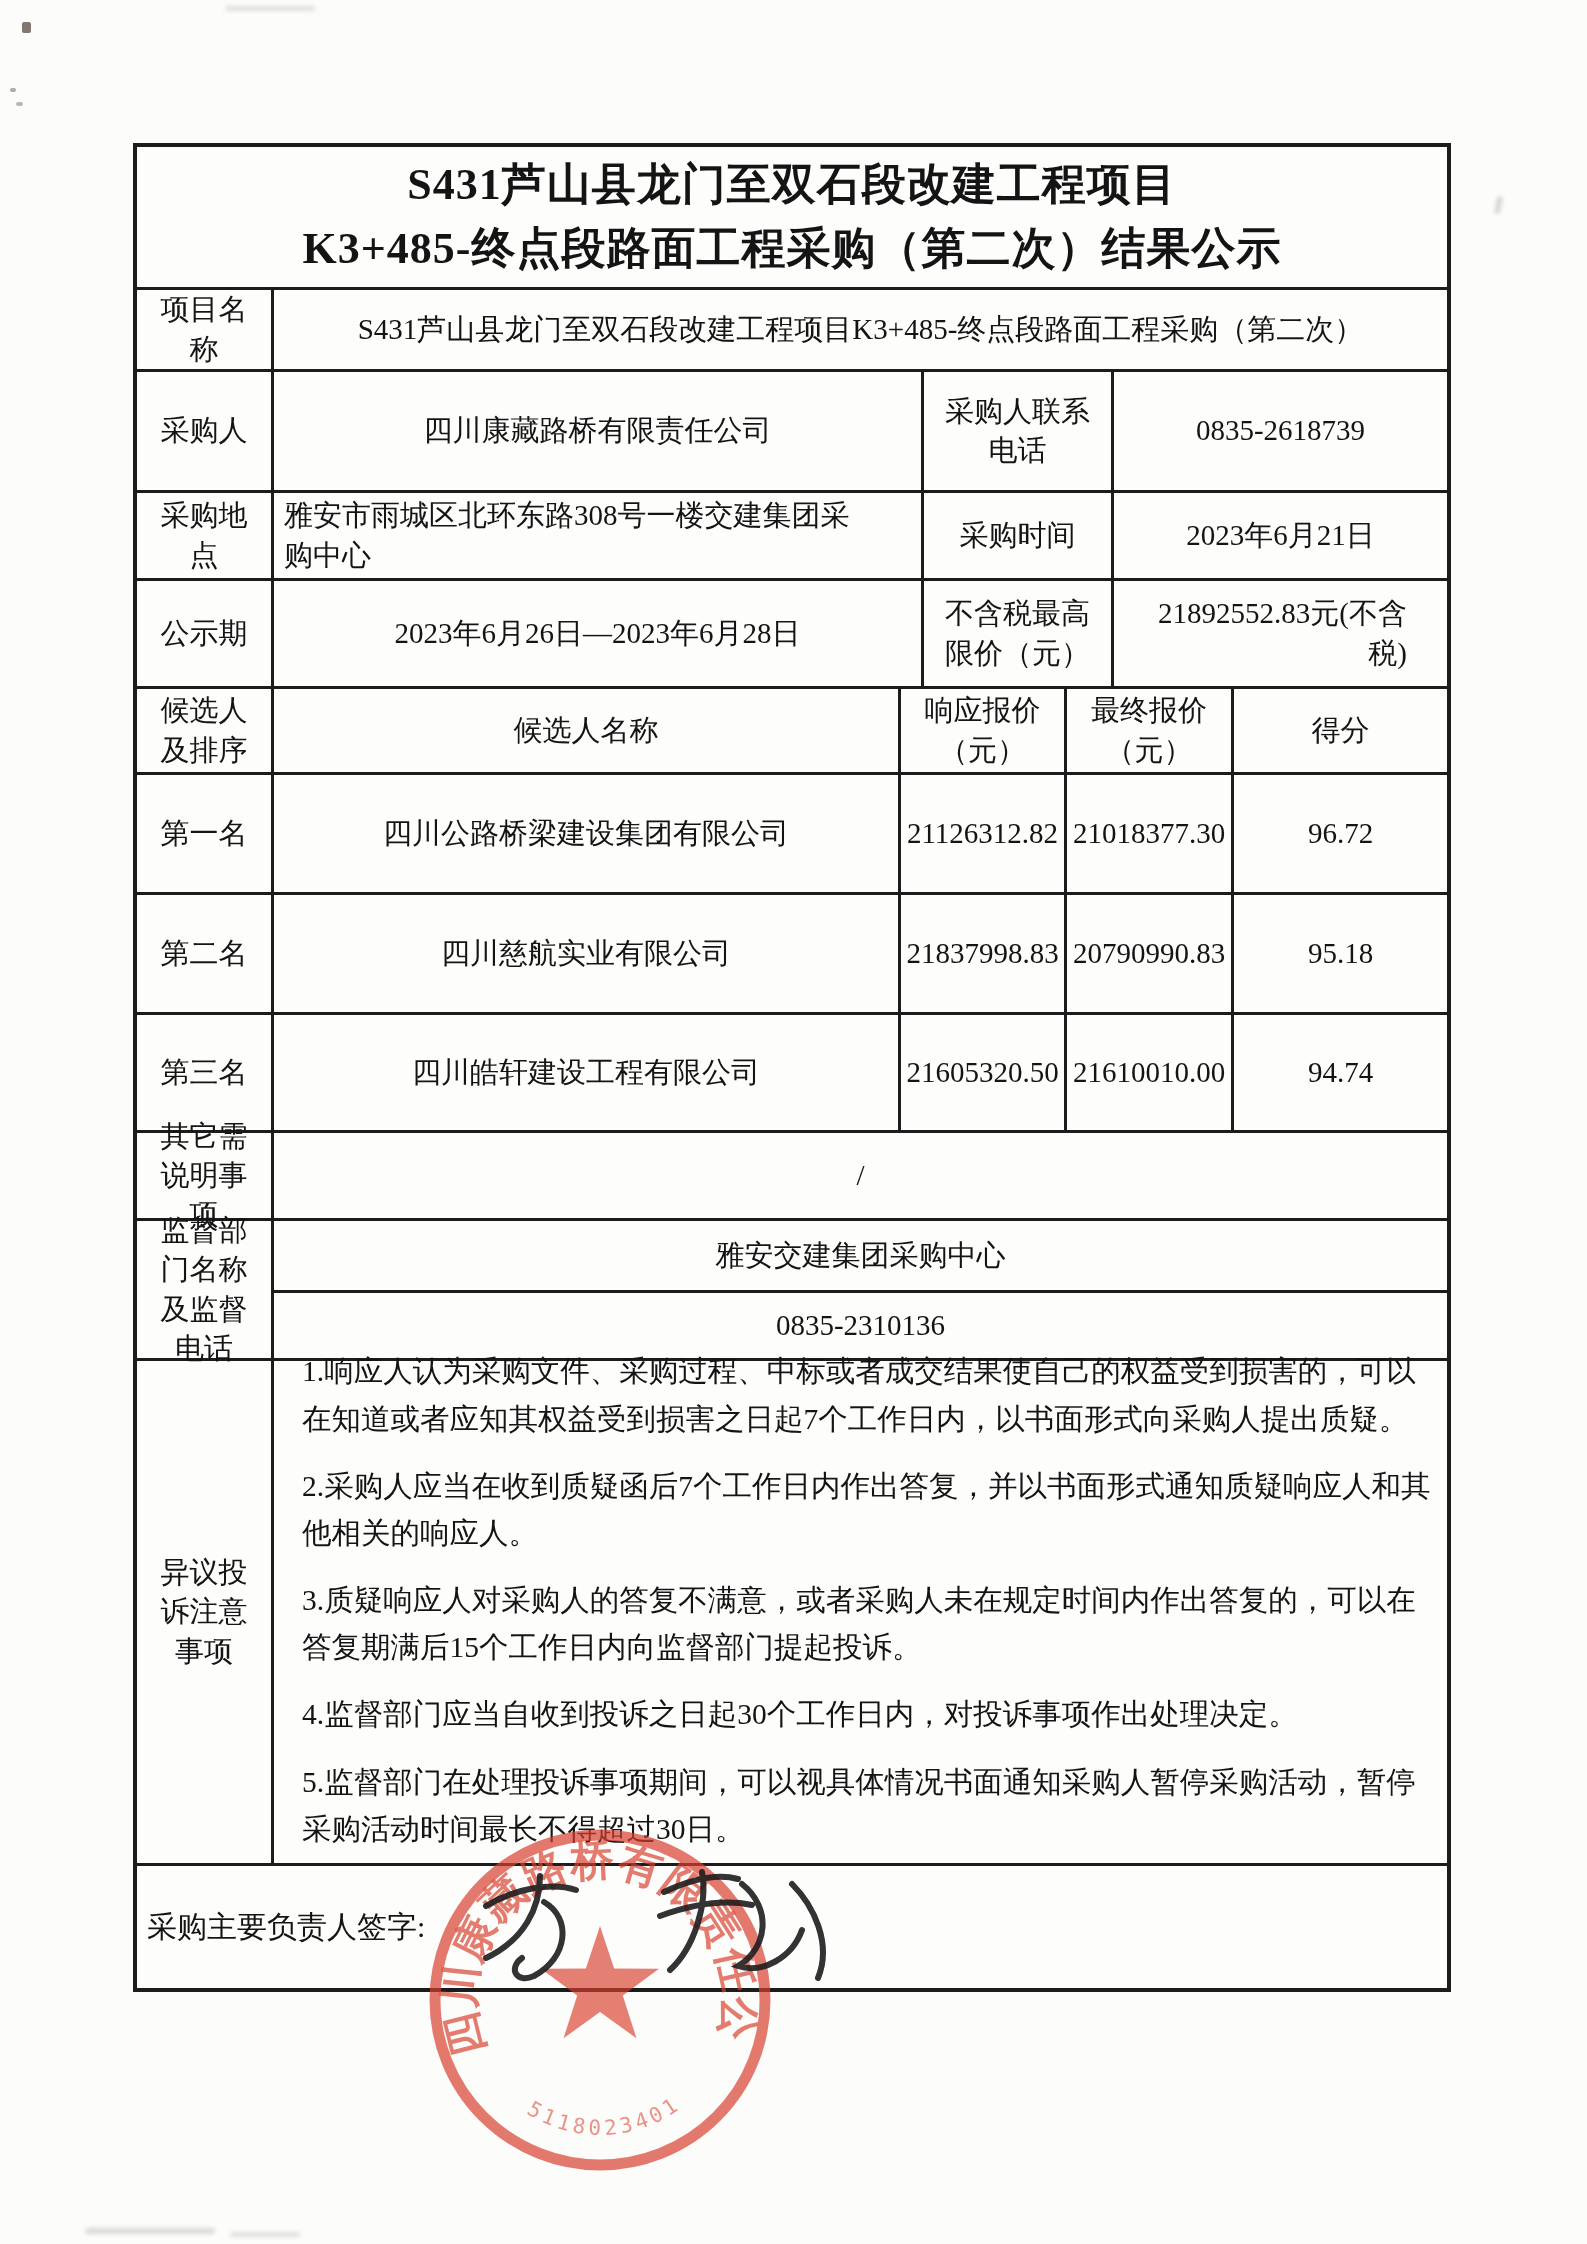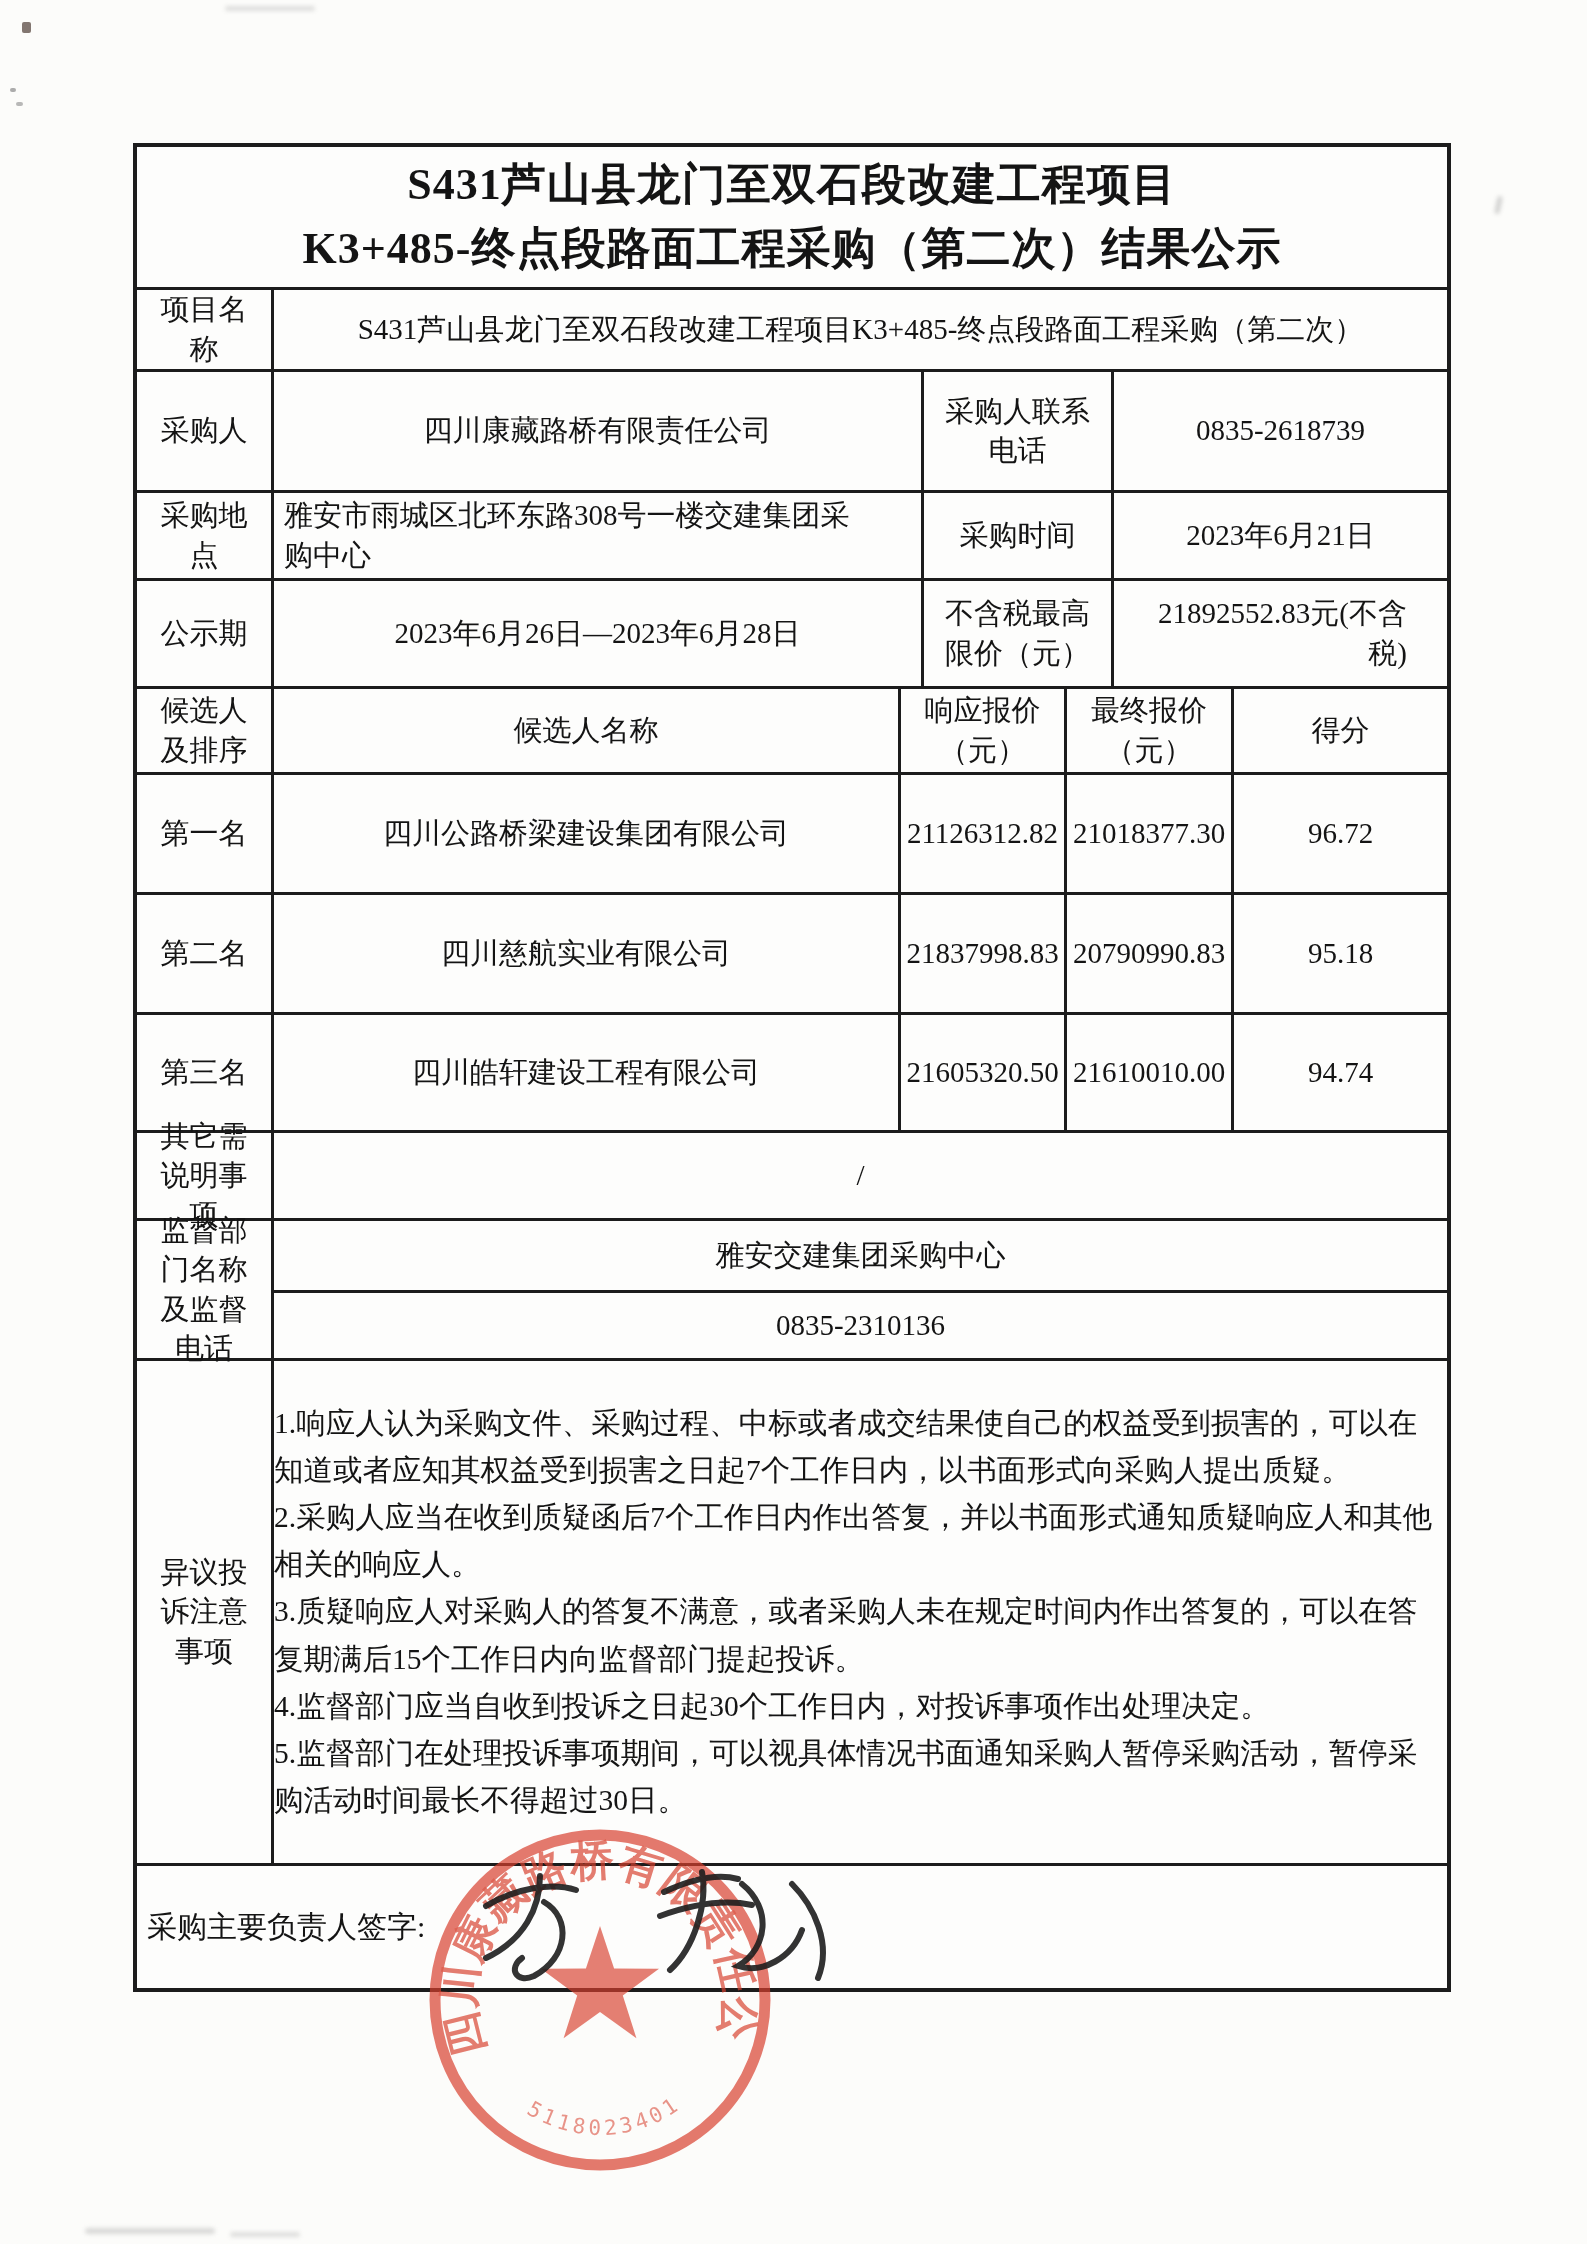--- a/index.html
+++ b/index.html
@@ -35,22 +35,22 @@
     border-bottom:3px solid #1c1c1c;
   }
   .title-line{font-size:44px;font-weight:bold;letter-spacing:1px;line-height:1.45;}
   .left-align{justify-content:flex-start;text-align:left;}
   .stack{display:flex;flex-direction:column;}
   .subcell{
     display:flex;align-items:center;justify-content:center;text-align:center;
     font-size:29px;box-sizing:border-box;
   }
   .objection-content{
-    flex:1;display:flex;flex-direction:column;justify-content:center;
-    padding:10px 14px 10px 0;box-sizing:border-box;
+    flex:1;display:flex;flex-direction:column;justify-content:flex-end;
+    padding:10px 14px 10px 28px;box-sizing:border-box;gap:20px;
   }
   .objection-content p{margin:0;font-size:29.5px;line-height:1.6;text-align:left;}
   .sig-row{height:122px;}
   .sig-cell{
     flex:1;display:flex;align-items:center;justify-content:flex-start;
     padding-left:10px;font-size:30px;box-sizing:border-box;
   }
   
   .smudge{position:absolute;background:#9a9a9a;opacity:.45;filter:blur(2px);border-radius:3px;}
   .speck{position:absolute;border-radius:2px;}

